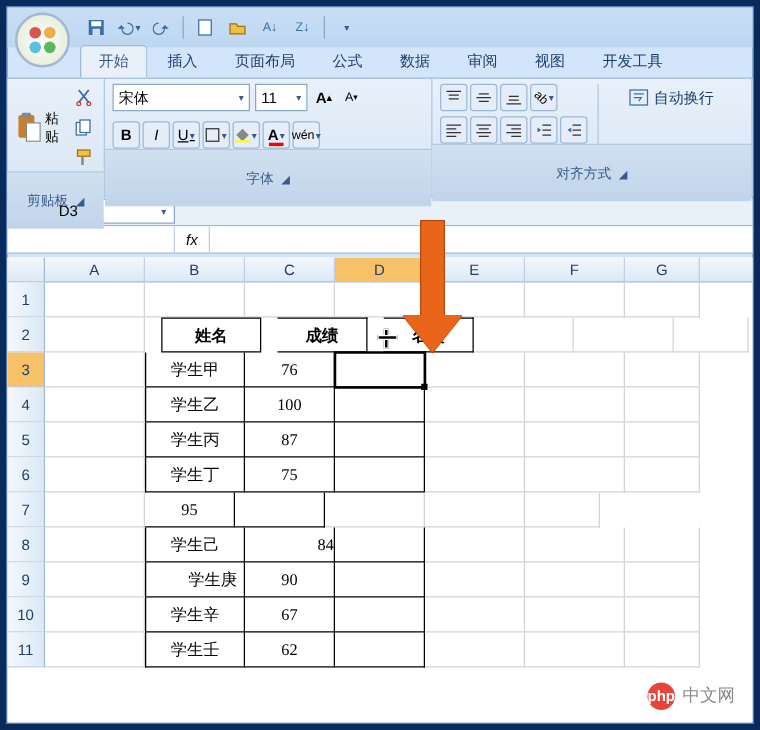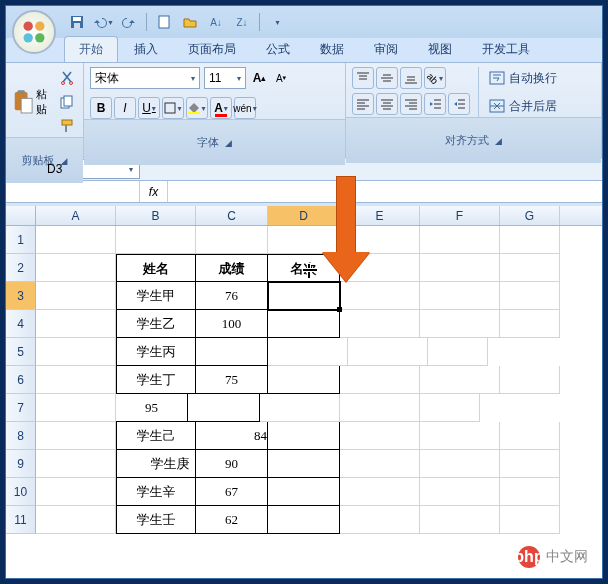--- a/index.html
+++ b/index.html
@@ -53,37 +53,37 @@
 .corner { width: 30px; border-right: 1px solid #9db8d8; background: linear-gradient(#f4f8fd,#dce8f5); }
 .ch { border-right: 1px solid #c0d0e0; text-align: center; font-size: 12px; color: #1e3e6e; line-height: 20px; }
 .ch.sel { background: #f7c168; }
 .rows { }
 .row { display: flex; height: 28px; }
 .rh { width: 30px; background: linear-gradient(90deg,#f4f8fd,#dce8f5); border-right: 1px solid #9db8d8; border-bottom: 1px solid #c0d0e0; text-align: center; font-size: 12px; color: #1e3e6e; line-height: 28px; }
 .rh.sel { background: #f7c168; }
 .cell { border-right: 1px solid #d4d4d4; border-bottom: 1px solid #d4d4d4; font-size: 13px; line-height: 28px; text-align: center; font-family: SimSun, serif; }
 .cell.bL { border-left: 1.5px solid #000; }
 .cell.bR { border-right: 1.5px solid #000; }
-.cell.bT { border-top: 1.5px solid #000; }
+.cell.bT { border-top: 1.5px solid #000; margin-left: 13px; }
 .cell.bB { border-bottom: 1.5px solid #000; }
 .cell.hdr { font-weight: bold; }
 .cell.active { outline: 2px solid #000; outline-offset: -1px; position: relative; }
 .cell.active::after { content: ""; position: absolute; right: -3px; bottom: -3px; width: 5px; height: 5px; background: #000; }
 .cursor-plus { position: absolute; width: 14px; height: 14px; pointer-events: none; }
 .cursor-plus::before, .cursor-plus::after { content: ""; position: absolute; background: #000; border: 1px solid #fff; }
 .cursor-plus::before { left: 5px; top: 0; width: 2px; height: 14px; }
 .cursor-plus::after { top: 5px; left: 0; height: 2px; width: 14px; }
 
 
 .arrow { position: absolute; z-index: 50; }
 .arrow .shaft { width: 20px; background: #e8651a; border: 1px solid #b84a0a; position: absolute; }
 .arrow .head { width: 0; height: 0; border-left: 24px solid transparent; border-right: 24px solid transparent; border-top: 30px solid #e8651a; position: absolute; filter: drop-shadow(0 1px 0 #b84a0a); }
 
 .watermark { position: absolute; bottom: 10px; right: 14px; display: flex; align-items: center; gap: 6px; font-size: 14px; color: #888; }
-.watermark .logo { width: 22px; height: 22px; border-radius: 50%; background: #e5453b; color: #fff; font-size: 16px; display: flex; align-items: center; justify-content: center; font-weight: bold; }
+.watermark .logo { width: 22px; height: 22px; border-radius: 50%; background: #e5453b; color: #fff; font-size: 12px; display: flex; align-items: center; justify-content: center; font-weight: bold; }
 
 .colA { width: 80px; } .colB { width: 80px; } .colC { width: 72px; } .colD { width: 72px; } .colE { width: 80px; } .colF { width: 80px; } .colG { width: 60px; }
 </style>
 </head>
 <body>
 
 <div class="wrap">
 
   <div class="office-btn">
     <svg viewBox="0 0 24 24">
@@ -302,35 +302,27 @@
             <div class="rbtn">
                 <svg width="12" height="12">
                   <path d="M1 6l3-2v4z" fill="#3a6ea5"></path>
                   <line x1="5" y1="2" x2="12" y2="2" stroke="#333"></line>
                   <line x1="5" y1="6" x2="12" y2="6" stroke="#333"></line>
                   <line x1="5" y1="10" x2="12" y2="10" stroke="#333"></line>
                 </svg>
               </div>
           </div>
         </div>
-        <div style="border-left:1px solid #b0c8e0;margin-left:4px;padding-left:6px">
+        <div style="border-left:1px solid #b0c8e0;margin-left:4px;padding-left:20px">
           <div class="wrap-btn">
               <svg width="16" height="14">
                 <rect x="1" y="1" width="14" height="12" fill="none" stroke="#3a6ea5"></rect>
                 <path d="M4 4h8M4 7h6l-2 3" stroke="#3a6ea5" fill="none"></path>
               </svg>
               <span>自动换行</span>
-            </div>
-          <div class="wrap-btn" style="margin-top:6px">
-              <svg width="16" height="14">
-                <rect x="1" y="1" width="14" height="12" fill="none" stroke="#3a6ea5"></rect>
-                <line x1="1" y1="7" x2="15" y2="7" stroke="#3a6ea5"></line>
-                <path d="M5 4l3 3-3 3M11 4l-3 3 3 3" stroke="#3a6ea5" fill="none"></path>
-              </svg>
-              <span>合并后居</span>
             </div>
         </div>
       </div>
       <div class="group-label">
           <span>对齐方式</span>
           <span class="launcher">◢</span>
         </div>
     </div>
   </div>
 
@@ -396,20 +388,21 @@
           <div class="cell colC" style="border-right: 1.5px solid rgb(0, 0, 0); border-bottom: 1.5px solid rgb(0, 0, 0);">100</div>
           <div class="cell colD bR" style="border-right: 1.5px solid rgb(0, 0, 0); border-bottom: 1.5px solid rgb(0, 0, 0);"></div>
           <div class="cell colE"></div>
           <div class="cell colF"></div>
           <div class="cell colG"></div>
         </div>
         <div class="row">
           <div class="rh">5</div>
           <div class="cell colA"></div>
           <div class="cell colB bL" style="border-right: 1.5px solid rgb(0, 0, 0); border-bottom: 1.5px solid rgb(0, 0, 0);">学生丙</div>
+          <div class="cell colC" style="border-right: 1.5px solid rgb(0, 0, 0); border-bottom: 1.5px solid rgb(0, 0, 0);">87</div>
           <div class="cell colD bR" style="border-right: 1.5px solid rgb(0, 0, 0); border-bottom: 1.5px solid rgb(0, 0, 0);"></div>
           <div class="cell colE"></div>
           <div class="cell colF"></div>
           <div class="cell colG"></div>
         </div>
         <div class="row">
           <div class="rh">6</div>
           <div class="cell colA"></div>
           <div class="cell colB bL" style="border-right: 1.5px solid rgb(0, 0, 0); border-bottom: 1.5px solid rgb(0, 0, 0);">学生丁</div>
           <div class="cell colC" style="border-right: 1.5px solid rgb(0, 0, 0); border-bottom: 1.5px solid rgb(0, 0, 0);">75</div>

